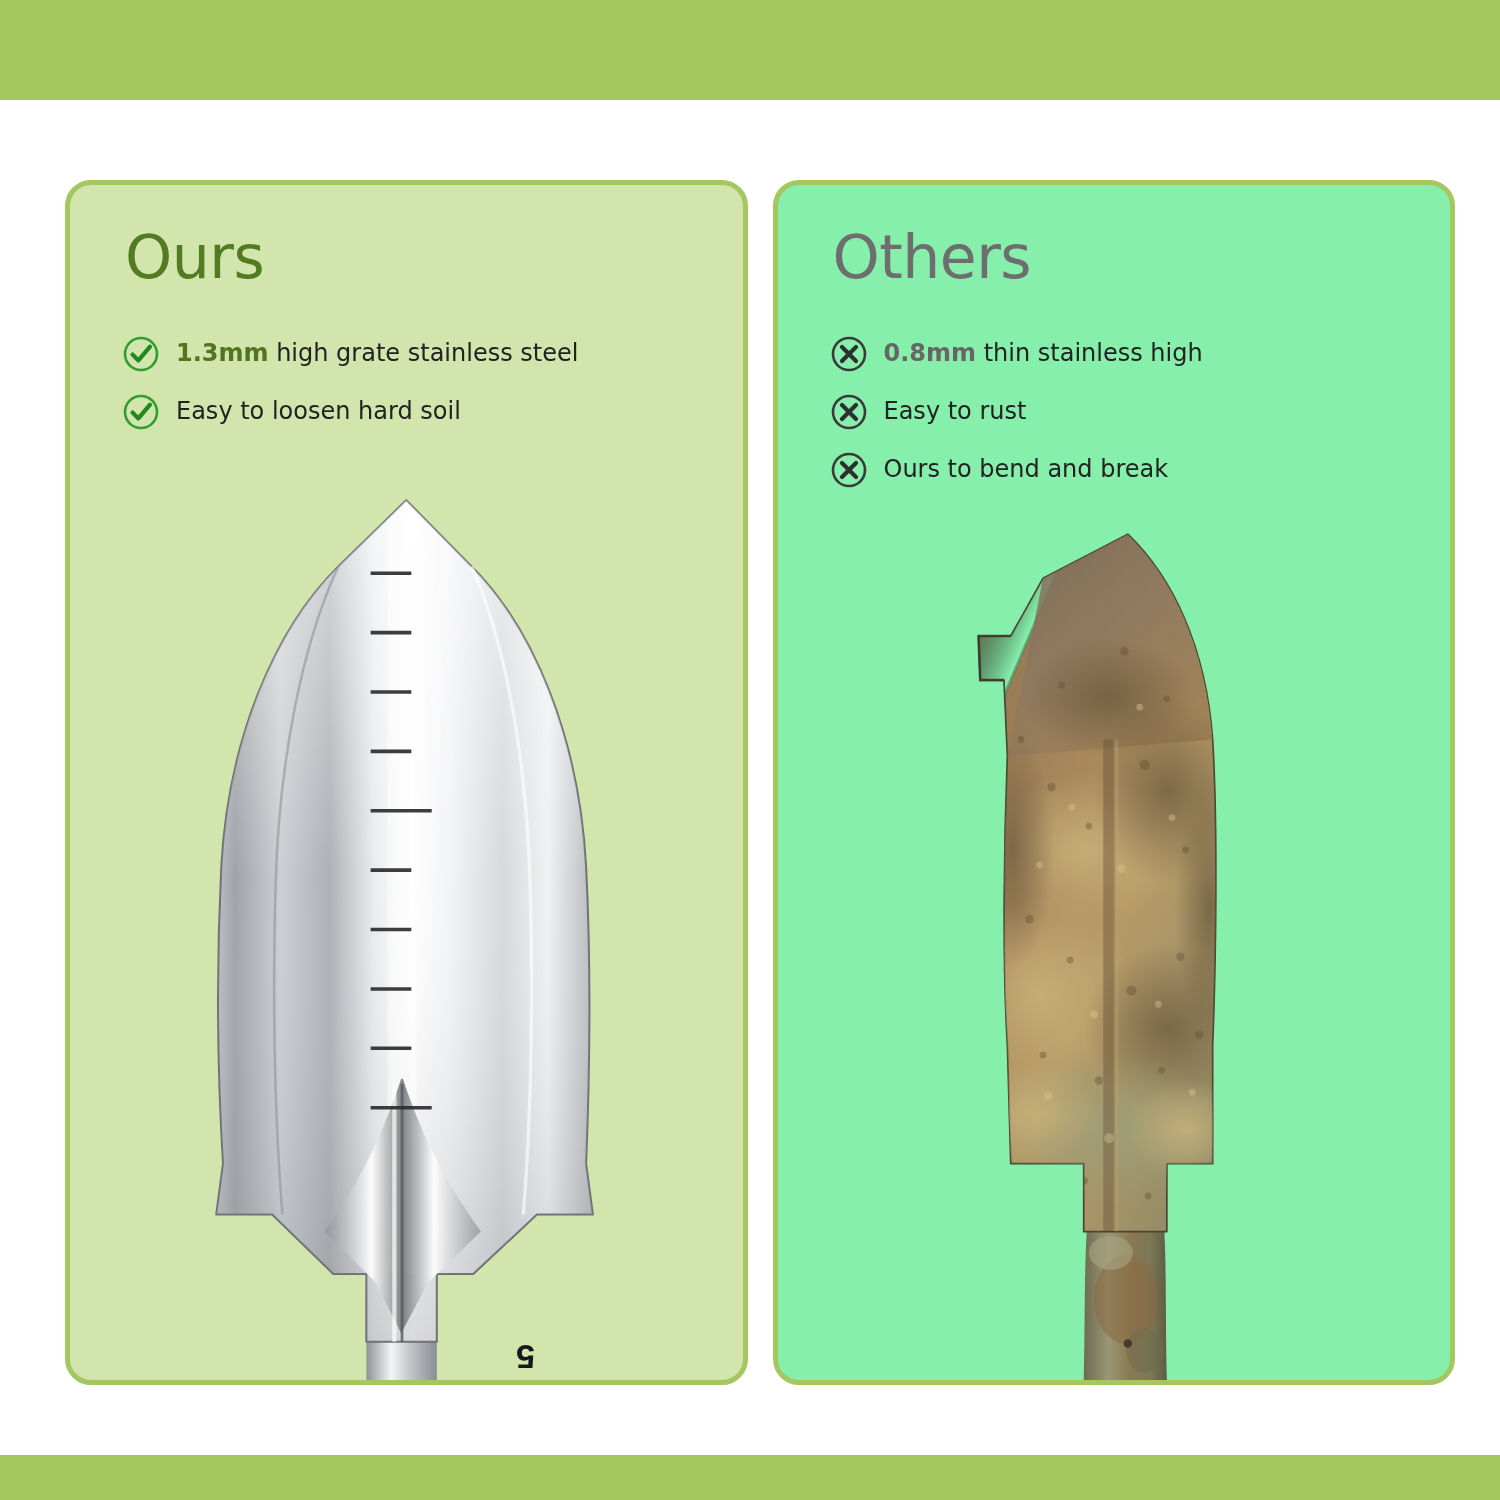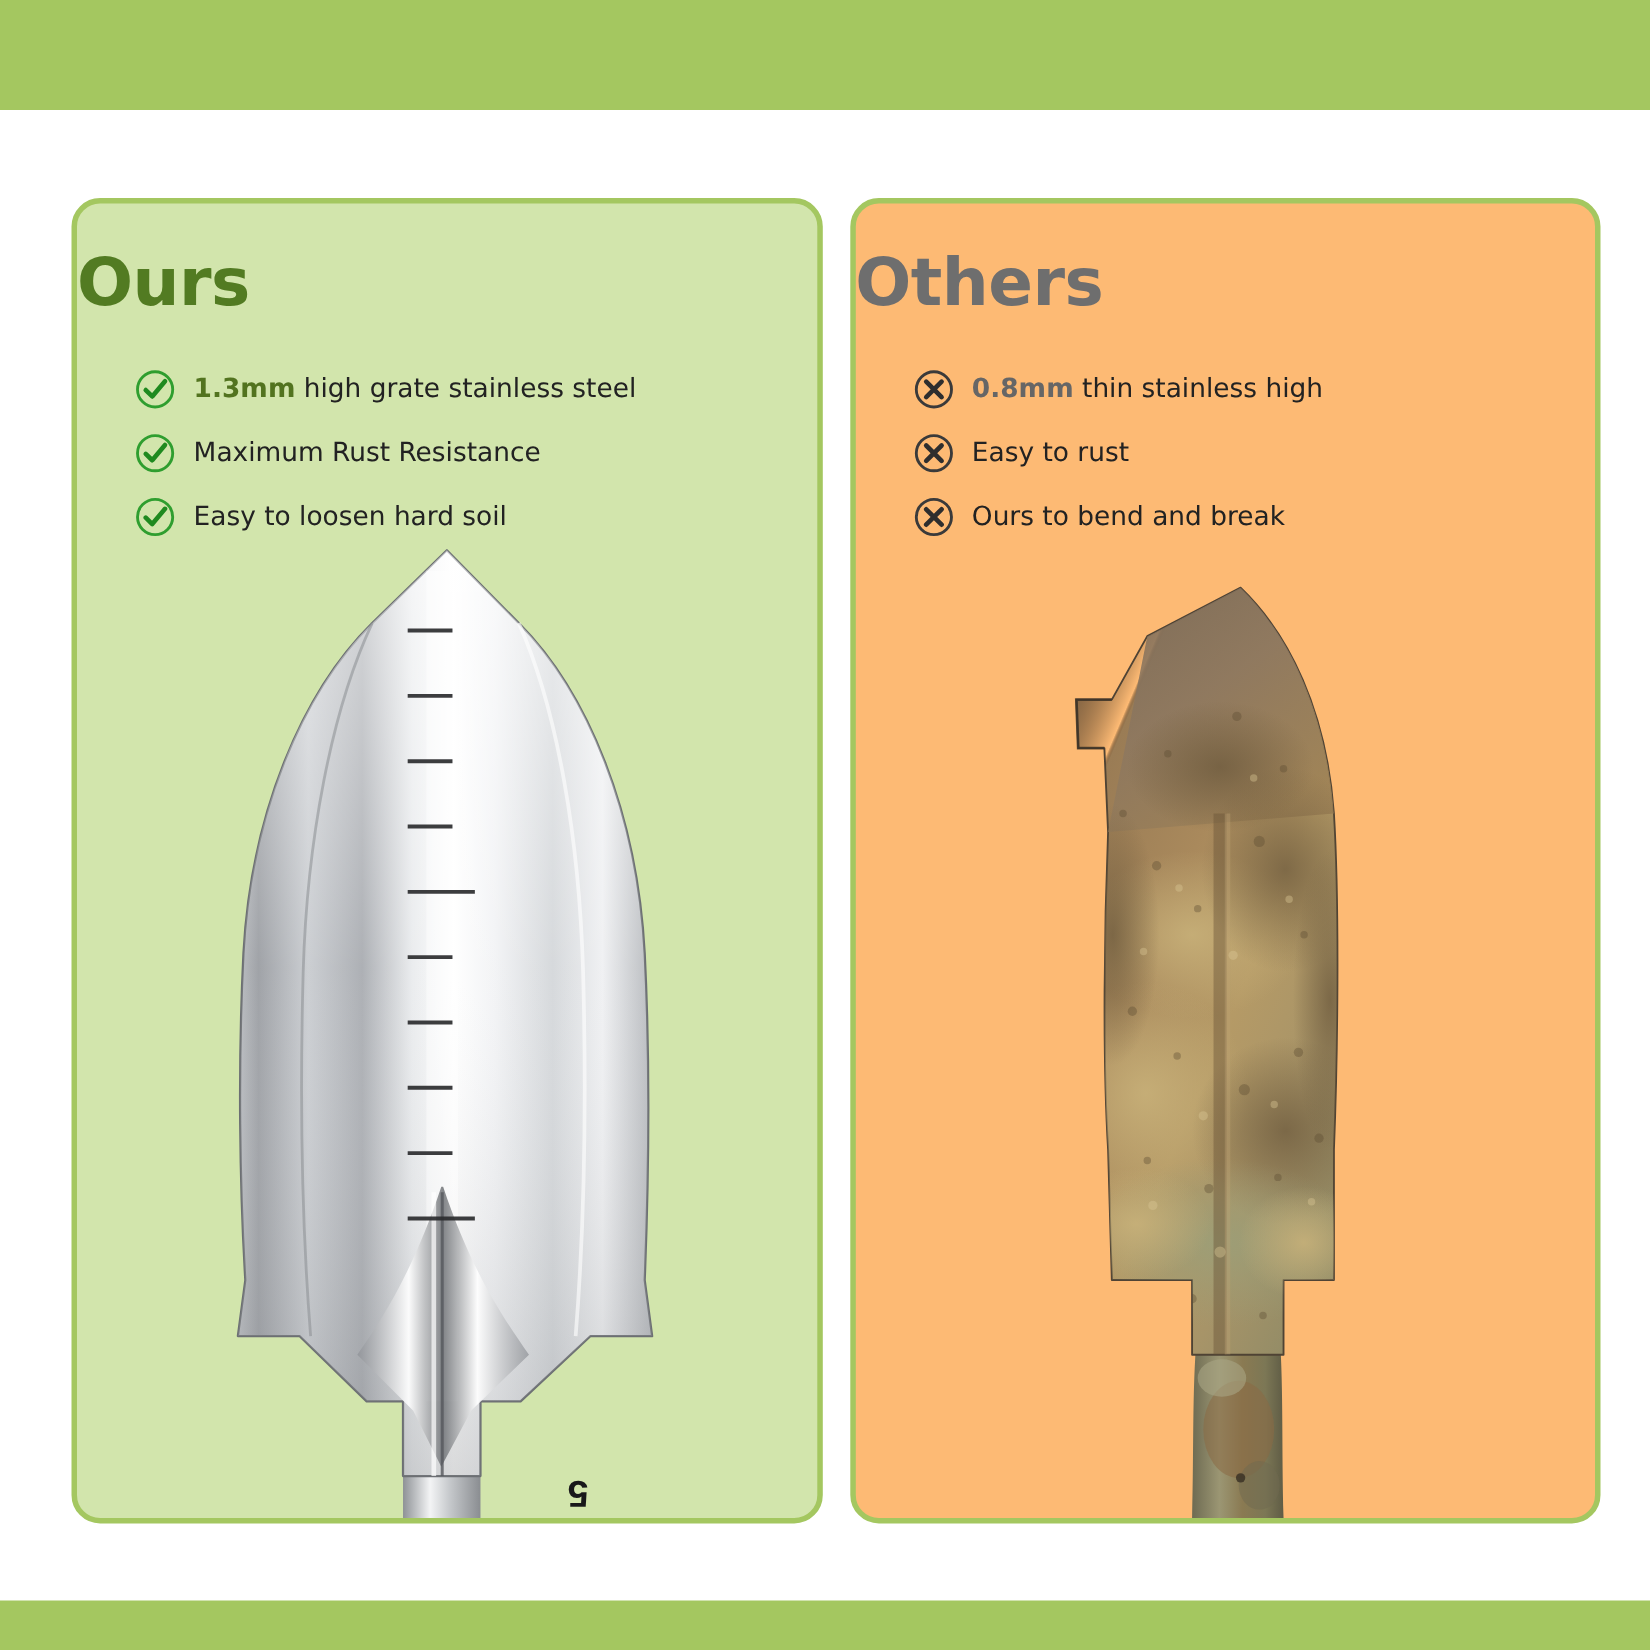--- a/index.html
+++ b/index.html
@@ -36,27 +36,28 @@
 
   .panel {
     flex: 1 1 0;
     border: 5px solid #a4c760;
     border-radius: 26px;
     position: relative;
     overflow: hidden;
     padding: 42px 0 0 0;
   }
   .panel--ours   { background: #d2e5ac; }
-  .panel--others { background: #fdba74; }
+  .panel--others { background: #86efac; }
 
   .panel-title {
     font-size: 60px;
-    font-weight: bold;
+    font-weight: normal;
     line-height: 1.0;
     letter-spacing: -0.5px;
+    padding-left: 55px;
     margin-bottom: 38px;
   }
   .panel--ours   .panel-title { color: #527b22; }
   .panel--others .panel-title { color: #6e6e6e; }
 
   .feature-list { padding-left: 52px; }
 
   .feature {
     display: flex;
     align-items: center;
@@ -116,29 +117,20 @@
       <div class="feature">
         <span class="feat-icon">
           <svg viewBox="0 0 38 38">
             <circle cx="19" cy="19" r="16" fill="none" stroke="#2f9e2f" stroke-width="2.6"></circle>
             <path d="M10.5 19.6 L16.4 25.4 L28 11.6" fill="none" stroke="#1f8a1f" stroke-width="4.2" stroke-linecap="round" stroke-linejoin="round"></path>
           </svg>
         </span>
         <span class="feat-text"><span class="hl">1.3mm</span><span> high grate stainless steel</span></span>
       </div>
 
-      <div class="feature">
-        <span class="feat-icon">
-          <svg viewBox="0 0 38 38">
-            <circle cx="19" cy="19" r="16" fill="none" stroke="#2f9e2f" stroke-width="2.6"></circle>
-            <path d="M10.5 19.6 L16.4 25.4 L28 11.6" fill="none" stroke="#1f8a1f" stroke-width="4.2" stroke-linecap="round" stroke-linejoin="round"></path>
-          </svg>
-        </span>
-        <span class="feat-text"><span class="hl"></span><span>Maximum Rust Resistance</span></span>
-      </div>
 
       <div class="feature">
         <span class="feat-icon">
           <svg viewBox="0 0 38 38">
             <circle cx="19" cy="19" r="16" fill="none" stroke="#2f9e2f" stroke-width="2.6"></circle>
             <path d="M10.5 19.6 L16.4 25.4 L28 11.6" fill="none" stroke="#1f8a1f" stroke-width="4.2" stroke-linecap="round" stroke-linejoin="round"></path>
           </svg>
         </span>
         <span class="feat-text"><span class="hl"></span><span>Easy to loosen hard soil</span></span>
       </div>

